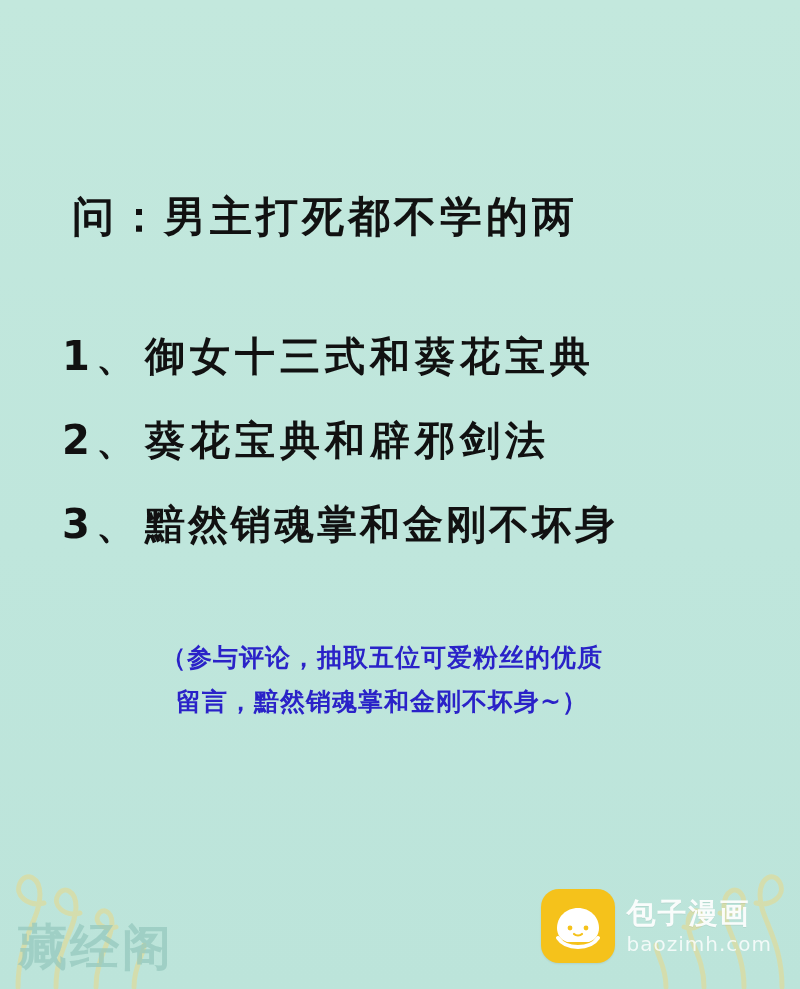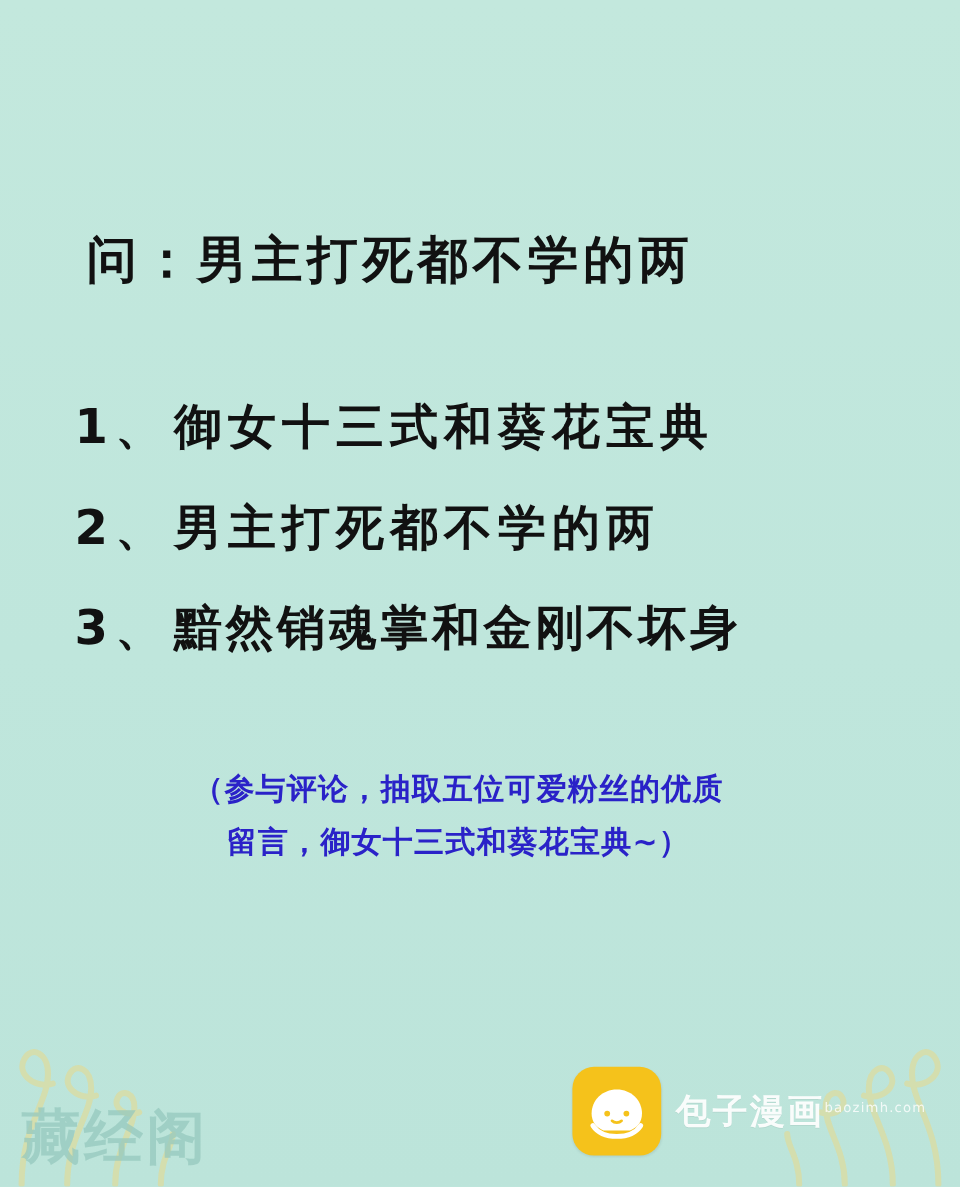--- a/index.html
+++ b/index.html
@@ -132,66 +132,66 @@
     box-shadow: 0 1px 2px rgba(0,0,0,0.08);
   }
   .logo-badge .bun {
     position: absolute;
     left: 50%;
     top: 52%;
     transform: translate(-50%, -50%);
   }
   .logo-text {
     display: flex;
-    flex-direction: row;
+    flex-direction: column;
     line-height: 1;
     justify-content: flex-end;
   }
   .logo-title {
     font-size: 29px;
     font-weight: 700;
     color: rgba(255,255,255,0.92);
     letter-spacing: 2px;
     text-shadow: 0 1px 0 rgba(0,0,0,0.05);
   }
   .logo-sub {
     margin-top: 6px;
-    font-size: 11px;
+    font-size: 20px;
     color: rgba(255,255,255,0.8);
     letter-spacing: 1px;
   }
 </style>
 </head>
 <body>
 
 <div class="page">
 
   <div class="question">
     <div class="q-line">问：男主打死都不学的两</div>
   </div>
 
   <div class="options">
 
     <div class="option opt1">
       <span class="num">1</span><span class="sep">、</span><span class="txt">御女十三式和葵花宝典</span>
     </div>
 
     <div class="option opt2">
-      <span class="num">2</span><span class="sep">、</span><span class="txt">男主打死都不学的两</span>
+      <span class="num">2</span><span class="sep">、</span><span class="txt">葵花宝典和辟邪剑法</span>
     </div>
 
     <div class="option opt3">
       <span class="num">3</span><span class="sep">、</span><span class="txt">黯然销魂掌和金刚不坏身</span>
     </div>
 
   </div>
 
   <div class="note">
     <span class="note-line">（参与评论，抽取五位可爱粉丝的优质</span>
-    <span class="note-line">留言，御女十三式和葵花宝典~）</span>
+    <span class="note-line">留言，黯然销魂掌和金刚不坏身~）</span>
   </div>
 
   <svg class="flourish left" viewBox="0 0 150 190" aria-hidden="true">
     <g fill="none" stroke="#e8d98a" stroke-width="5" stroke-linecap="round">
       <path d="M18 188 C18 140 40 120 40 96 C40 78 26 72 20 84 C14 96 28 108 44 104"></path>
       <path d="M56 188 C56 150 76 130 76 108 C76 92 64 86 58 96 C52 106 64 118 80 114"></path>
       <path d="M96 188 C96 158 112 142 112 124 C112 112 102 108 98 116 C94 124 104 132 116 128"></path>
       <path d="M134 188 C134 166 144 156 144 146"></path>
     </g>
   </svg>

